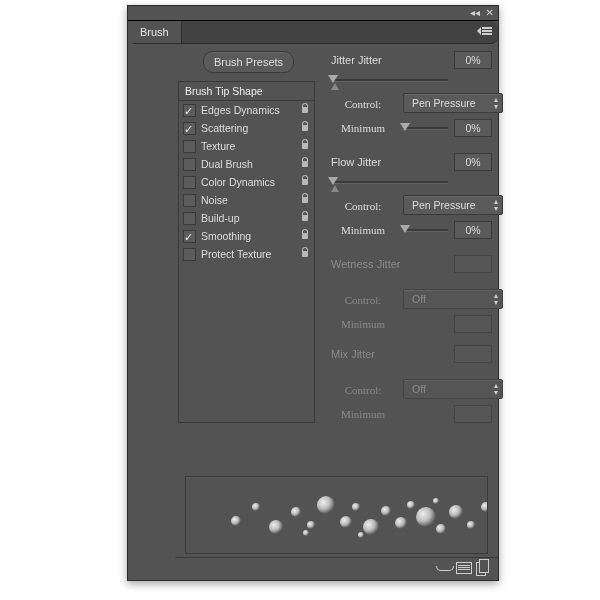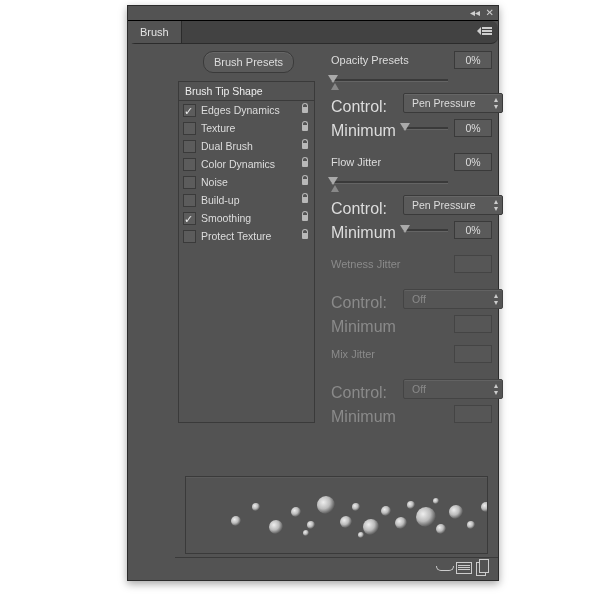--- a/index.html
+++ b/index.html
@@ -31,21 +31,21 @@
   .li.sel{background:#5e6b85;color:#fff;}
   
   .right{position:absolute;left:156px;top:6px;right:6px;}
   .row{position:relative;height:24px;}
   .lbl-h{color:#ddd;font-size:11px;position:absolute;left:0;top:5px;}
   .val{position:absolute;right:0;top:2px;width:36px;height:16px;line-height:16px;text-align:center;background:#5a5a5a;border:1px solid #3a3a3a;font-size:10.5px;color:#ddd;}
   .slider{position:absolute;left:0;top:4px;height:12px;}
   .slider .track{position:absolute;left:0;right:0;top:6px;height:2px;background:#3a3a3a;box-shadow:0 1px 0 rgba(255,255,255,.1);}
   .slider .thumb{position:absolute;top:2px;width:0;height:0;border-left:5px solid transparent;border-right:5px solid transparent;border-top:8px solid #aaa;}
   .tri{width:0;height:0;border-left:4px solid transparent;border-right:4px solid transparent;border-bottom:7px solid #888;position:absolute;left:0;}
-  .grp-lbl{position:absolute;color:#ddd;font-size:16px;text-align:left;}
+  .grp-lbl{position:absolute;color:#ddd;font-size:11px;text-align:center;font-family:Liberation Serif, serif;}
   .dd{position:absolute;height:18px;background:#5a5a5a;border:1px solid #3a3a3a;border-radius:2px;color:#ddd;font-size:10.5px;line-height:18px;padding:0 18px 0 8px;box-shadow:inset 0 1px 0 rgba(255,255,255,.08);}
   .dd .arr{position:absolute;right:4px;top:2px;font-size:8px;line-height:7px;color:#ccc;}
   .disabled{color:#8a8a8a !important;}
   .dd.disabled{background:#555;border-color:#444;}
   .val.disabled{background:#565656;border-color:#444;color:#8a8a8a;}
   
   .preview{position:absolute;left:10px;right:10px;bottom:26px;height:76px;background:#535353;border:1px solid #3a3a3a;box-shadow:inset 0 1px 0 rgba(255,255,255,.05);overflow:hidden;}
   .dot{position:absolute;border-radius:50%;background:radial-gradient(circle at 35% 35%, #eee 0%, #bbb 40%, rgba(120,120,120,0) 72%);}
   
   .footer{position:absolute;left:0;right:0;bottom:0;height:22px;border-top:1px solid #3a3a3a;background:#535353;}
@@ -85,20 +85,25 @@
 
     <div class="list">
       <div class="list-header">Brush Tip Shape</div>
       <div id="list-body">
           <div class="li">
             <span class="cb checked"></span>
             <span class="lbl">Edges Dynamics</span>
             <span class="lock"></span>
           </div>
           <div class="li">
+            <span class="cb checked"></span>
+            <span class="lbl">Scattering</span>
+            <span class="lock"></span>
+          </div>
+          <div class="li">
             <span class="cb"></span>
             <span class="lbl">Texture</span>
             <span class="lock"></span>
           </div>
           <div class="li">
             <span class="cb"></span>
             <span class="lbl">Dual Brush</span>
             <span class="lock"></span>
           </div>
           <div class="li">
@@ -125,21 +130,21 @@
             <span class="cb"></span>
             <span class="lbl">Protect Texture</span>
             <span class="lock"></span>
           </div>
         </div>
     </div>
 
     <div class="right">
 
       <div class="row" style="height:20px;">
-        <span class="lbl-h">Opacity Presets</span>
+        <span class="lbl-h">Jitter Jitter</span>
         <span class="val">0%</span>
       </div>
       <div class="row" style="height:14px;">
         <div class="slider" style="left:0;right:44px;">
           <div class="track"></div>
             <div class="thumb" style="left:-3px;"></div>
         </div>
       </div>
       <div class="row" style="height:10px;">
           <div class="tri"></div>

